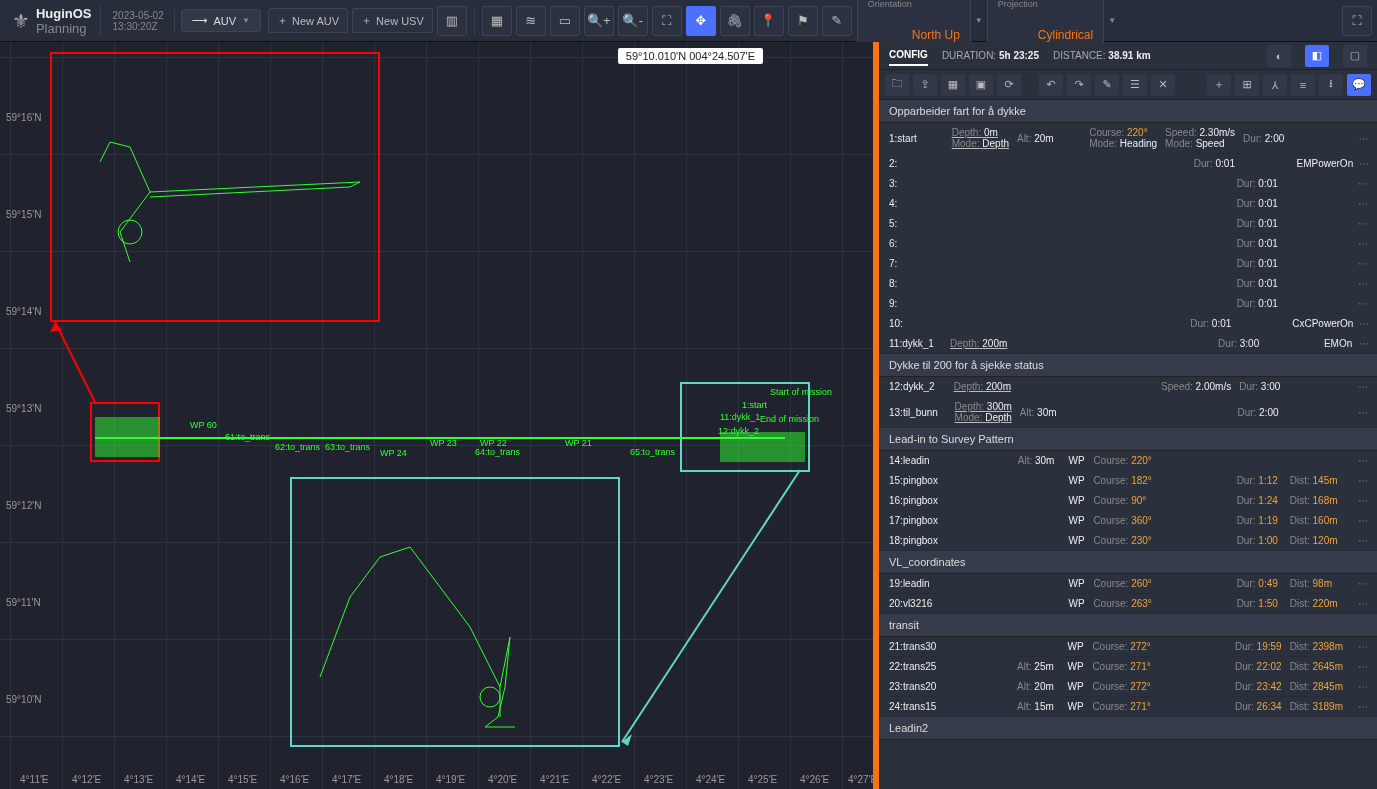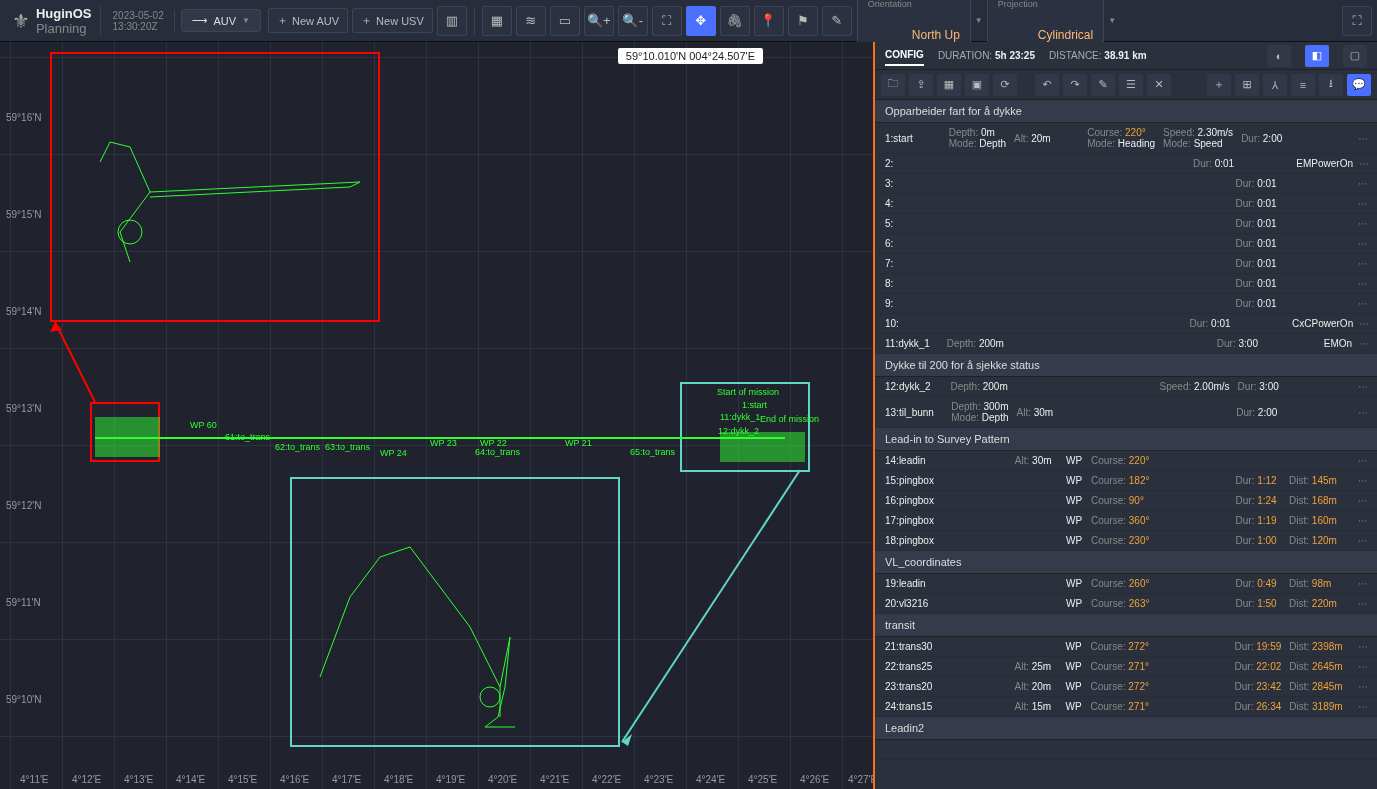--- a/index.html
+++ b/index.html
@@ -40,21 +40,21 @@
     cursor:pointer; margin:0 1px; font-size:11px; gap:4px;
   }
   .tbtn.icon { width:30px; height:30px; font-size:13px; padding:0; }
   .tbtn.active { background:#4b6fff; color:#fff; border-color:#4b6fff; }
   .divider { width:1px; height:28px; background:#3a4050; margin:0 4px; }
   .orient-block {
     display:flex; flex-direction:row; padding:2px 10px; border:1px solid #3d4454;
     background:#2b3140; border-radius:2px; margin:0 2px; min-width:90px;
   }
   .orient-block .olabel { font-size:9px; color:#888; }
-  .orient-block .ovalue { font-size:12px; color:#fdba74;margin-top:29px; }
+  .orient-block .ovalue { font-size:12px; color:#f97316;margin-top:29px; }
   .spacer { flex:1; }
 
   .main {
     display:flex;
     height: calc(789px - 42px);
   }
   .map {
     position:relative;
     flex:1;
     background:#20232e;
@@ -78,21 +78,21 @@
 
   .redbox { position:absolute; border:2px solid #f00; }
   .tealbox { position:absolute; border:2px solid #5fd7c4; }
   .trackline { position:absolute; height:2px; background:#2fff2f; }
   .map-text { position:absolute; color:#2fff2f; font-size:9px; }
 
   
   .panel {
     width:504px;
     background:#2b303d;
-    border-left:2px solid #f97316;
+    border-left:6px solid #f97316;
     display:flex; flex-direction:column;
     overflow:hidden;
   }
   .panel-header {
     height:28px; display:flex; align-items:center; padding:0 10px;
     border-bottom:1px solid #222;
     gap:14px;
     font-size:10px;
   }
   .panel-header .tab { font-weight:700; color:#fff; border-bottom:2px solid #fff; padding:4px 0;}
@@ -116,21 +116,21 @@
     padding:5px 10px; border-bottom:1px solid #222;
   }
   .row {
     display:flex; align-items:center;
     padding:4px 6px; border-bottom:1px solid #262b37;
     font-size:10px; color:#bbb;
     min-height:20px;
   }
   .row .c { padding:0 4px; white-space:nowrap; }
   .c-id { width:80px; }
-  .c-depth { width:76px; }
+  .c-depth { width:76px;text-decoration:underline; }
   .c-alt { width:60px; }
   .c-wp { width:30px; text-align:center; }
   .c-course { width:84px; }
   .c-speed { width:90px; }
   .c-dur { width:64px; }
   .c-dist { width:74px; }
   .c-note { flex:1; }
   .more { width:20px; color:#777; cursor:pointer; text-align:center; }
   .k { color:#888; }
   .v { color:#eee; }
@@ -244,21 +244,21 @@
       <polyline points="100,140 310,130 300,135 100,145" stroke="#2fff2f" fill="none" stroke-width="1"></polyline>
       <circle cx="80" cy="180" r="12" stroke="#2fff2f" fill="none"></circle>
     </svg>
 
     <svg style="position:absolute; left:290px; top:435px;" width="330" height="270">
       <polyline points="30,200 60,120 90,80 120,70 180,150 210,210 210,240" stroke="#2fff2f" fill="none" stroke-width="1"></polyline>
       <polyline points="210,210 220,160 215,210 208,240 195,250 225,250" stroke="#2fff2f" fill="none" stroke-width="1"></polyline>
       <circle cx="200" cy="220" r="10" stroke="#2fff2f" fill="none"></circle>
     </svg>
 
-    <div class="map-text" style="left:717px; top:345px;">Start of mission</div>
+    <div class="map-text" style="left:770px; top:345px;">Start of mission</div>
     <div class="map-text" style="left:760px; top:372px;">End of mission</div>
     <div class="map-text" style="left:742px; top:358px;">1:start</div>
     <div class="map-text" style="left:720px; top:370px;">11:dykk_1</div>
     <div class="map-text" style="left:718px; top:384px;">12:dykk_2</div>
     <div class="map-text" style="left:190px; top:378px;">WP 60</div>
     <div class="map-text" style="left:565px; top:396px;">WP 21</div>
     <div class="map-text" style="left:480px; top:396px;">WP 22</div>
     <div class="map-text" style="left:430px; top:396px;">WP 23</div>
     <div class="map-text" style="left:380px; top:396px;margin-top:10px;">WP 24</div>
     <div class="map-text" style="left:225px; top:390px;">61:to_trans</div>

